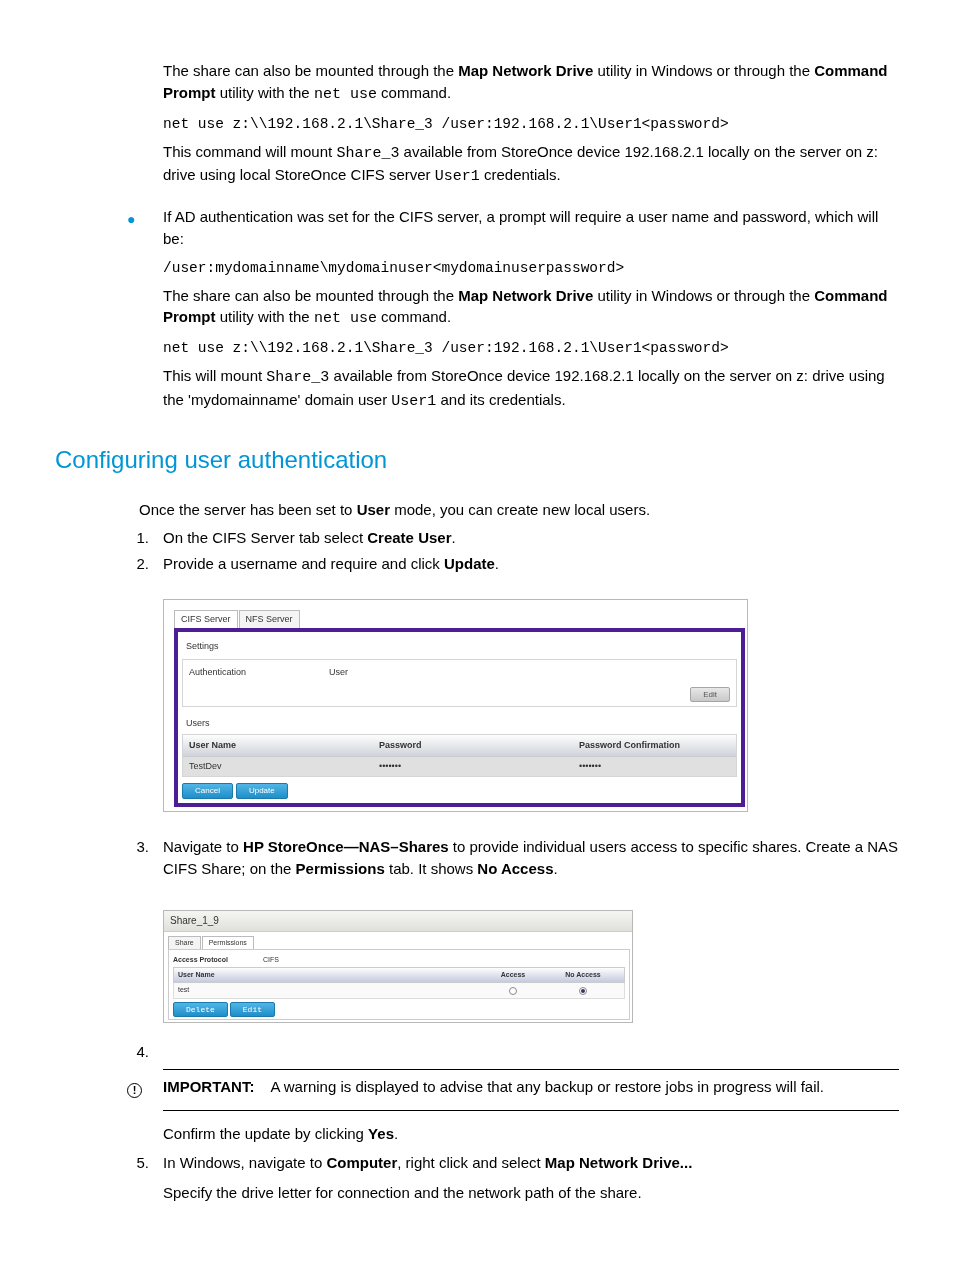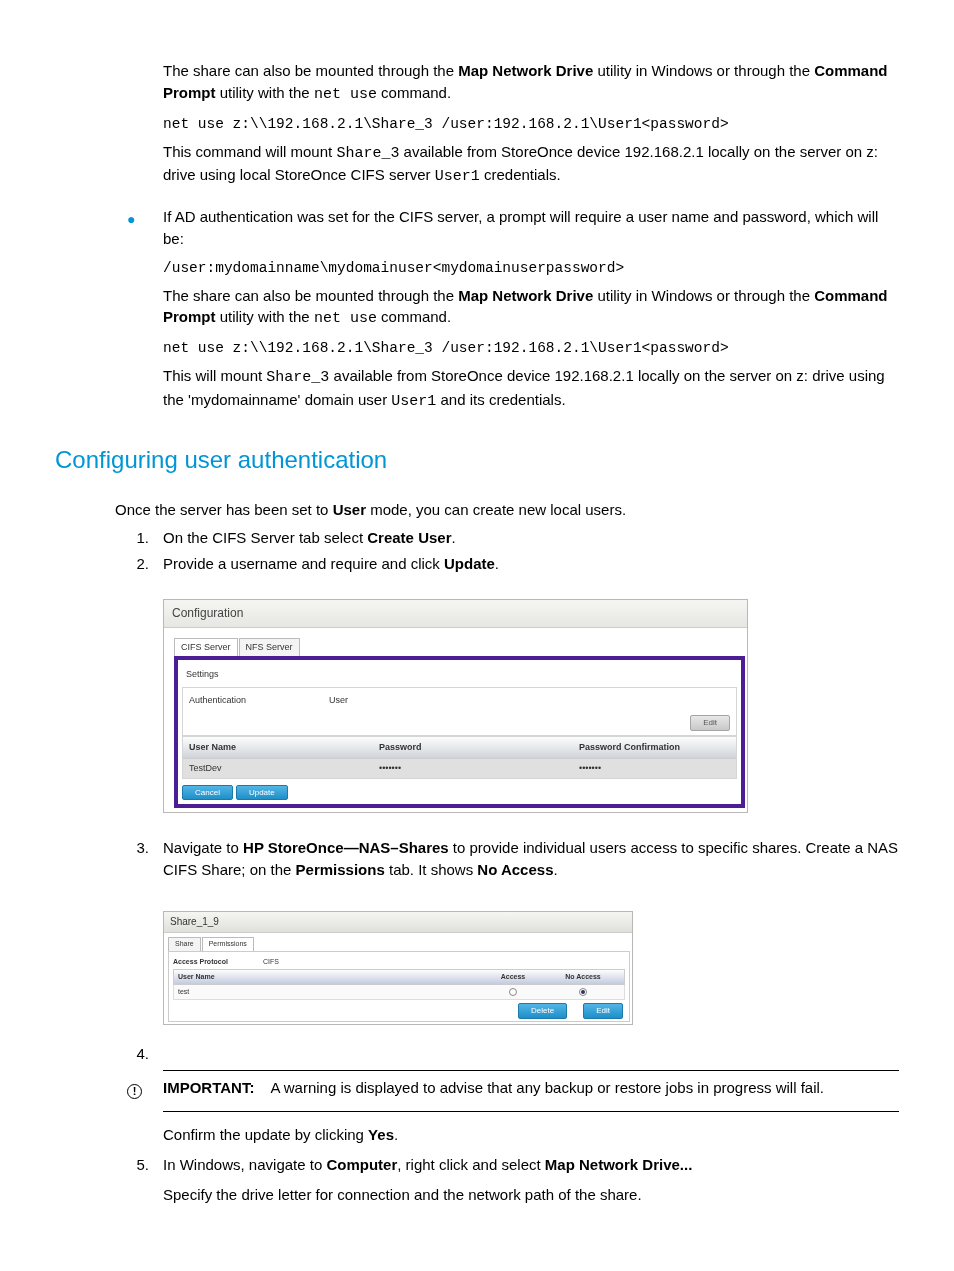--- a/index.html
+++ b/index.html
@@ -27,21 +27,21 @@
   .bullet-marker { color: #0096d6; font-size: 14px; margin-left: 72px; margin-top:3px; width: 36px; flex-shrink:0; }
   .bullet-content { flex: 1; margin-right: 0; }
 
   h2.section {
     color: #0096d6;
     font-weight: normal;
     font-size: 24px;
     margin-top: 22px;
     margin-bottom: 22px;
   }
-  .intro { margin-left: 60px; margin-bottom: 6px; }
+  .intro { margin-left: 84px; margin-bottom: 6px; }
 
   .ol-row { display: flex; margin-top: 4px; }
   .ol-num { width: 36px; margin-left: 72px; text-align: right; padding-right: 14px; flex-shrink:0; }
   .ol-content { flex: 1; }
 
   
   .shot1 {
     width: 585px;
     margin: 24px 0 24px 108px;
     border: 1px solid #b8b8b8;
@@ -127,21 +127,21 @@
   .panel2 { border:1px solid #ccc; padding: 3px 4px 2px 4px; }
   .ap-row { display:flex; font-size:7px; padding:2px 0; }
   .ap-label { width: 90px; font-weight:bold; }
   .perm-head { display:flex; background:linear-gradient(#fdfdfd,#c4cbe0); font-size:7px; font-weight:bold; padding:2px 4px; border:1px solid #ccc;}
   .ph-c1 { width:300px; }
   .ph-c2 { width:70px; text-align:center;}
   .ph-c3 { width:70px; text-align:center;}
   .perm-row { display:flex; font-size:7px; padding:2px 4px; border:1px solid #ddd; border-top:none; background:#fafafa;}
   .radio-dot { width:8px; height:8px; border:1px solid #888; border-radius:50%; display:inline-block; vertical-align:middle; background:#fff;}
   .radio-dot.sel::after { content:""; display:block; width:4px; height:4px; background:#336; border-radius:50%; margin:1px auto;}
-  .btn-row2 { display:flex; justify-content:flex-end; padding:3px 2px 0 0; gap:16px;}
+  .btn-row2 { display:flex; justify-content:flex-start; padding:3px 2px 0 0; gap:2px;font-family:Liberation Mono, monospace;}
 
   
   .hr-top { border-top: 1px solid #000; margin-left:108px; margin-top: 6px; }
   .important-row { display:flex; margin-top: 6px; }
   .important-icon { margin-left: 72px; width:36px; flex-shrink:0; font-size:15px; text-align:left; padding-top:2px;}
   .important-circle { display:inline-block; width:15px; height:15px; border:1.6px solid #000; border-radius:50%; text-align:center; line-height:13px; font-size:11px; font-weight:bold;}
   .important-text { flex:1; }
   .imp-label { font-weight:bold; margin-right: 16px;}
   .hr-bottom { border-top: 1px solid #000; margin-left:108px; margin-top: 10px; margin-bottom: 12px;}
 </style>
@@ -186,37 +186,37 @@
 </div>
 
 <div class="ol-row">
   <div class="ol-num">2.</div>
   <div class="ol-content">
     <span>Provide a username and require and click </span><b>Update</b><span>.</span>
   </div>
 </div>
 
 <div class="shot1">
-  <div class="shot1-title">Configuration</div>
   <div class="shot1-body">
     <div class="tabs1">
       <div class="tab1 active">CIFS Server</div>
       <div class="tab1">NFS Server</div>
     </div>
     <div class="tabpanel1">
       <div class="settings-label">Settings</div>
       <div class="settings-box">
         <div class="auth-row">
           <div class="auth-label">Authentication</div>
           <div class="auth-val">User</div>
         </div>
         <div class="edit-btn-row">
           <div class="mini-btn">Edit</div>
         </div>
       </div>
+      <div class="users-label">Users</div>
       <div class="users-box">
         <div class="users-head">
           <div class="uh-col1">User Name</div>
           <div class="uh-col2">Password</div>
           <div class="uh-col3">Password Confirmation</div>
         </div>
         <div class="users-row">
           <div class="uh-col1">TestDev</div>
           <div class="uh-col2">•••••••</div>
           <div class="uh-col3">•••••••</div>

